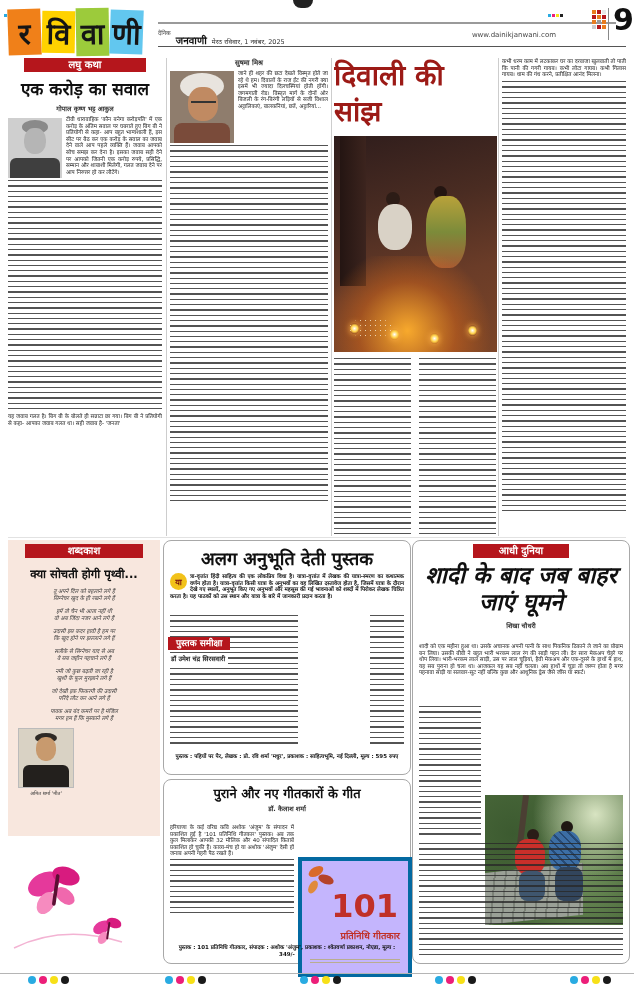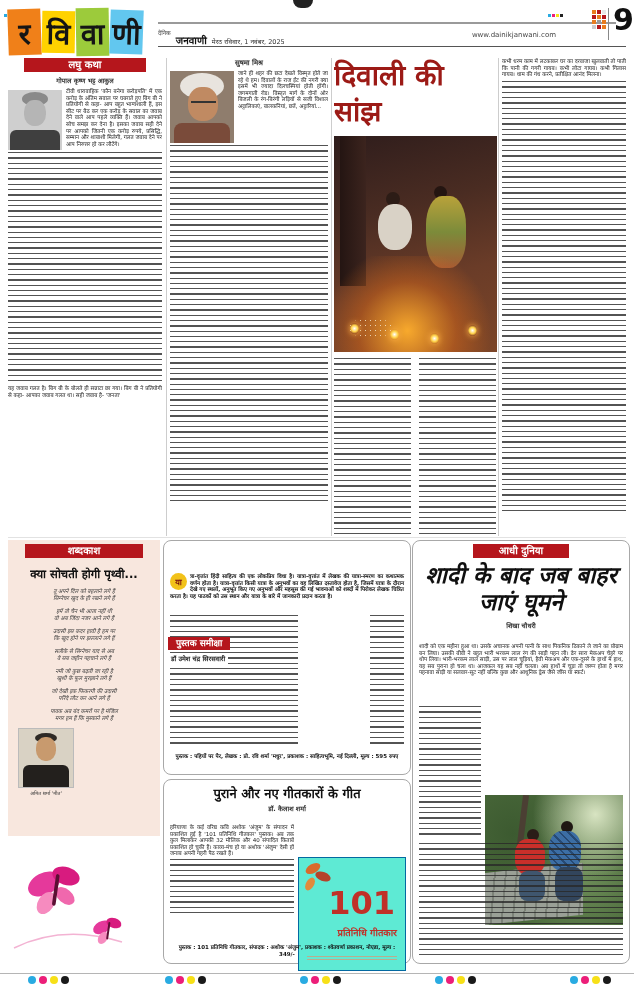--- a/index.html
+++ b/index.html
@@ -72,20 +72,21 @@
   <div class="abs" style="left:613px;top:2px;font-size:30px;font-weight:bold;color:#111;">9</div>
   <div class="abs" style="left:158px;top:46px;width:468px;height:1px;background:#555;"></div>
 
   <div class="abs hairline-v" style="left:166px;top:58px;height:478px;"></div>
   <div class="abs hairline-v" style="left:331px;top:58px;height:478px;"></div>
   <div class="abs hairline-v" style="left:498px;top:58px;height:478px;"></div>
   <div class="abs" style="left:8px;top:537px;width:618px;height:1px;background:#e2e2e2;"></div>
 
   <div class="abs" style="left:8px;top:58px;width:154px;height:478px;overflow:hidden;">
     <div class="banner" style="width:122px;margin:0 auto;">लघु कथा</div>
+    <div class="headline center" style="font-size:17px;margin-top:5px;">एक करोड़ का सवाल</div>
     <div class="byline" style="margin:4px 0 3px;">गोपाल कृष्ण भट्ट आकुल</div>
     <div>
       <div class="ph" style="float:left;width:54px;height:60px;margin:2px 4px 2px 0;background:#cfcfcf;">
         <span style="left:14px;top:2px;width:26px;height:14px;background:#8a8a8a;border-radius:50%;"></span>
         <span style="left:16px;top:10px;width:22px;height:26px;background:#b5b5b5;border-radius:45%;"></span>
         <span style="left:2px;bottom:0;width:50px;height:20px;background:#3f3f3f;border-radius:6px 6px 0 0;"></span>
       </div>
       <p class="t5" style="margin:2px 0;">टीवी धारावाहिक 'कौन बनेगा करोड़पति' में एक करोड़ के अंतिम सवाल पर घबराते हुए बिग बी ने प्रतियोगी से कहा- आप बहुत भाग्यशाली हैं, इस सीट पर बैठ कर एक करोड़ के सवाल का जवाब देने वाले आप पहले व्यक्ति हैं। जवाब आपको सोच समझ कर देना है। इसका जवाब सही देने पर आपको जितनी एक करोड़ रुपये, प्रसिद्धि, सम्मान और शाबाशी मिलेगी, गलत जवाब देने पर आप निरुत्तर हो कर लौटेंगे।</p>
     </div>
     <div class="greek" style="clear:both;height:230px;margin-top:2px;"></div>
@@ -172,39 +173,40 @@
     </g>
     <g transform="translate(74,56) scale(0.55)">
       <ellipse cx="36" cy="28" rx="17" ry="11" fill="#e5399b" transform="rotate(-28 36 28)"></ellipse>
       <ellipse cx="58" cy="20" rx="14" ry="9" fill="#d81b7f" transform="rotate(18 58 20)"></ellipse>
       <ellipse cx="38" cy="47" rx="12" ry="8" fill="#f68bbf" transform="rotate(-58 38 47)"></ellipse>
       <rect x="46" y="18" width="3.6" height="32" rx="2" fill="#5c0f34" transform="rotate(8 48 34)"></rect>
     </g>
   </svg>
 
   <div class="abs box" style="left:163px;top:540px;width:246px;height:233px;">
+    <div class="headline center" style="font-size:18px;margin-top:5px;">अलग अनुभूति देती पुस्तक</div>
     <div class="abs" style="left:6px;top:32px;width:234px;">
       <span style="float:left;width:17px;height:17px;margin:0 3px 1px 0;background:#f2c21a;border-radius:50%;color:#7a1010;font-size:8px;font-weight:bold;display:flex;align-items:center;justify-content:center;">या</span>
       <span class="t5b" style="display:block;">त्रा-वृत्तांत हिंदी साहित्य की एक लोकप्रिय विधा है। यात्रा-वृत्तांत में लेखक की यात्रा-स्मरण का कथात्मक वर्णन होता है। यात्रा-वृत्तांत किसी यात्रा के अनुभवों का वह लिखित दस्तावेज होता है, जिसमें यात्रा के दौरान देखे गए स्थलों, अनुभूत किए गए अनुभवों और महसूस की गई भावनाओं को शब्दों में पिरोकर लेखक चित्रित करता है। यह पाठकों को उस स्थान और यात्रा के बारे में जानकारी प्रदान करता है।</span>
     </div>
     <div class="abs greek" style="left:6px;top:74px;width:128px;height:130px;"></div>
     <div class="abs banner" style="left:4px;top:96px;font-size:9px;line-height:13px;padding:0 8px;">पुस्तक समीक्षा</div>
     <div class="abs" style="left:4px;top:112px;background:#fff;font-size:6.5px;font-weight:bold;padding:1px 3px;color:#222;">डॉ उमेश चंद्र सिरसवारी</div>
     <div class="abs greek" style="left:206px;top:74px;width:34px;height:130px;"></div>
     <div class="abs footerline" style="left:6px;top:212px;width:234px;">पुस्तक : पहियों पर पैर, लेखक : प्रो. रवि शर्मा 'मधुर', प्रकाशक : साहित्यभूमि, नई दिल्ली, मूल्य : 595 रुपए</div>
   </div>
 
   <div class="abs box" style="left:163px;top:779px;width:246px;height:183px;">
     <div class="headline center" style="font-size:13px;margin-top:4px;">पुराने और नए गीतकारों के गीत</div>
     <div class="byline" style="margin-top:2px;">डॉ. कैलाश शर्मा</div>
     <div class="abs" style="left:6px;top:44px;width:124px;height:112px;overflow:hidden;">
       <p class="t5" style="margin:0;">हरियाणा के कई वरिष्ठ कवि अशोक 'अंजुम' के संपादन में प्रकाशित हुई है '101 प्रतिनिधि गीतकार' पुस्तक। अब तक कुल मिलाकर आपकी 32 मौलिक और 40 संपादित किताबें प्रकाशित हो चुकी हैं। काव्य-मंच हो या अशोक 'अंजुम' देसी हों जनाब अपनी गहरी पैठ रखते हैं।</p>
       <div class="greek" style="height:58px;margin-top:2px;"></div>
     </div>
-    <div class="abs ph" style="left:134px;top:44px;width:106px;height:112px;background:#5eead4;border:1px solid #0369a1;">
+    <div class="abs ph" style="left:134px;top:44px;width:106px;height:112px;background:#c4b5fd;border:4px solid #0369a1;">
       <span style="left:6px;top:6px;width:16px;height:9px;background:#d96a2b;border-radius:50%;transform:rotate(-30deg);"></span>
       <span style="left:16px;top:14px;width:16px;height:9px;background:#b5432a;border-radius:50%;transform:rotate(20deg);"></span>
       <span style="left:4px;top:22px;width:14px;height:8px;background:#e08a3c;border-radius:50%;transform:rotate(-60deg);"></span>
       <span style="right:10px;top:26px;font-size:32px;font-weight:bold;color:#c03028;">101</span>
       <span style="right:8px;top:68px;font-size:9.5px;font-weight:bold;color:#c03028;">प्रतिनिधि गीतकार</span>
       <span style="left:8px;bottom:8px;width:90px;height:6px;background:repeating-linear-gradient(to bottom,#b9ad8f 0 1px,transparent 1px 3px);"></span>
     </div>
     <div class="abs footerline" style="left:6px;top:164px;width:234px;">पुस्तक : 101 प्रतिनिधि गीतकार, संपादक : अशोक 'अंजुम', प्रकाशक : श्वेतवर्णा प्रकाशन, नोएडा, मूल्य : 349/-</div>
   </div>
 

